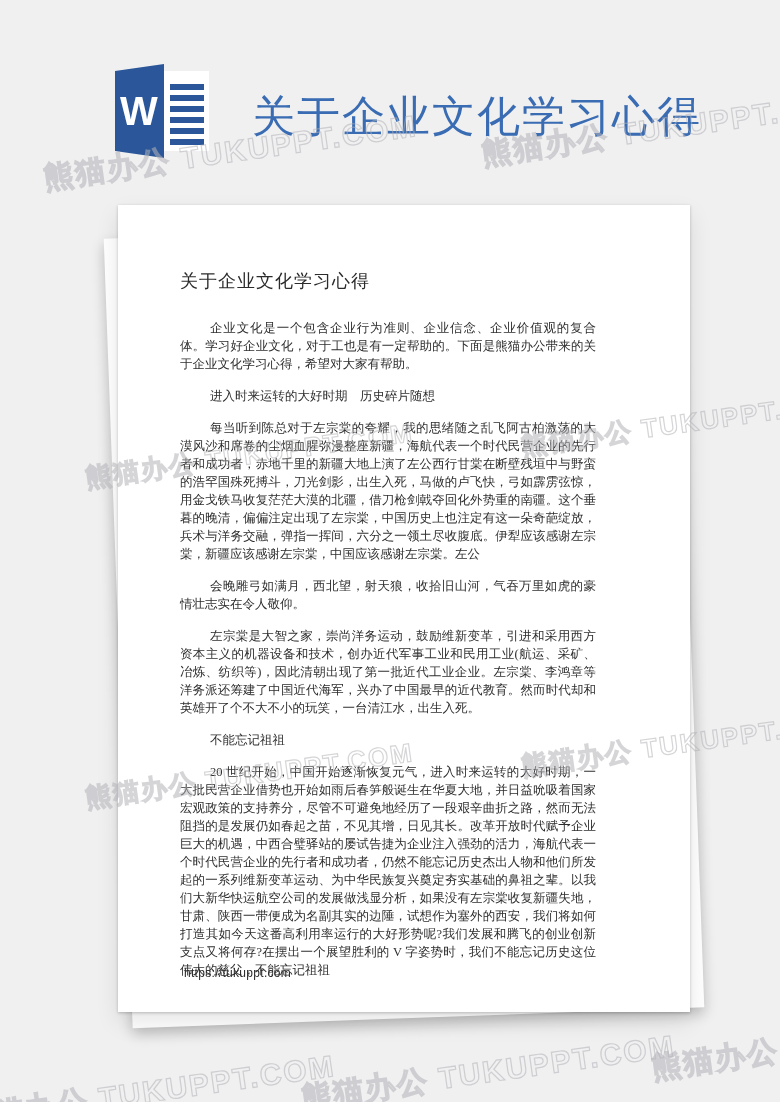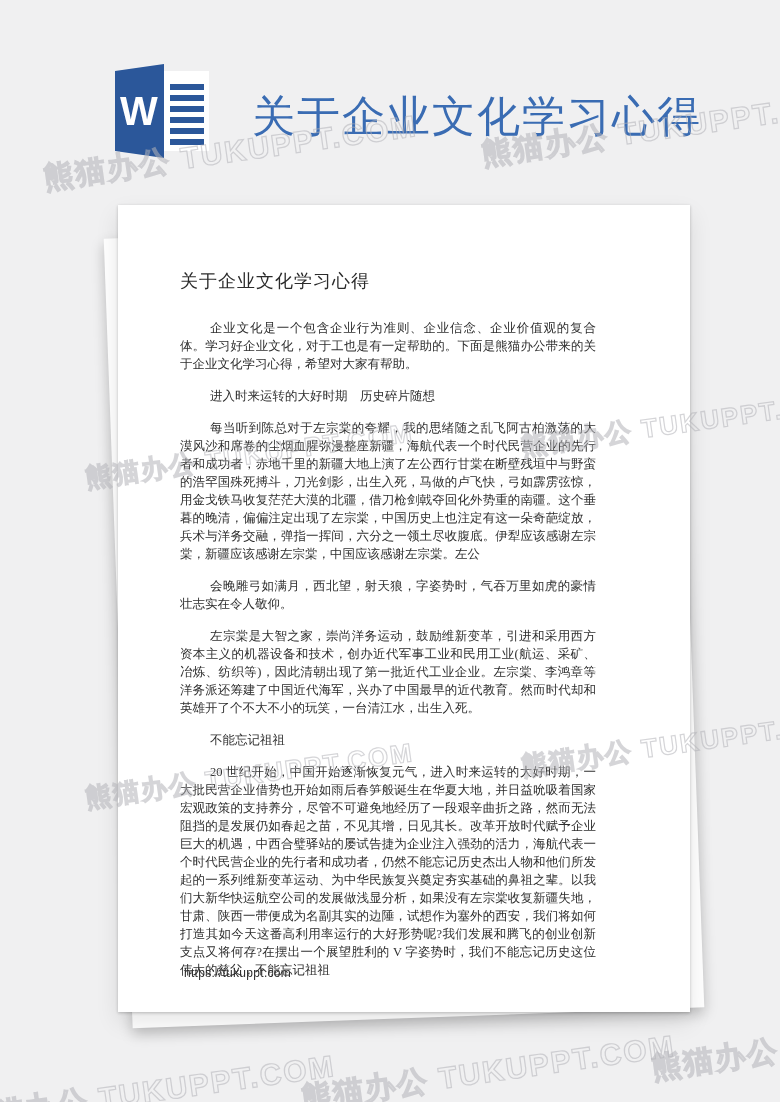--- a/index.html
+++ b/index.html
@@ -79,21 +79,21 @@
   </div>
 
   <div class="page-back"></div>
 
   <div class="page">
     <h1 class="doc-title">关于企业文化学习心得</h1>
     <div>
         <p class="para">企业文化是一个包含企业行为准则、企业信念、企业价值观的复合体。学习好企业文化，对于工也是有一定帮助的。下面是熊猫办公带来的关于企业文化学习心得，希望对大家有帮助。</p>
         <p class="para">进入时来运转的大好时期　历史碎片随想</p>
         <p class="para">每当听到陈总对于左宗棠的夸耀，我的思绪随之乱飞阿古柏激荡的大漠风沙和席卷的尘烟血腥弥漫整座新疆，海航代表一个时代民营企业的先行者和成功者，赤地千里的新疆大地上演了左公西行甘棠在断壁残垣中与野蛮的浩罕国殊死搏斗，刀光剑影，出生入死，马做的卢飞快，弓如霹雳弦惊，用金戈铁马收复茫茫大漠的北疆，借刀枪剑戟夺回化外势重的南疆。这个垂暮的晚清，偏偏注定出现了左宗棠，中国历史上也注定有这一朵奇葩绽放，兵术与洋务交融，弹指一挥间，六分之一领土尽收腹底。伊犁应该感谢左宗棠，新疆应该感谢左宗棠，中国应该感谢左宗棠。左公</p>
-        <p class="para">会晚雕弓如满月，西北望，射天狼，字姿势时，气吞万里如虎的豪情壮志实在令人敬仰。</p>
+        <p class="para">会晚雕弓如满月，西北望，射天狼，收拾旧山河，气吞万里如虎的豪情壮志实在令人敬仰。</p>
         <p class="para">左宗棠是大智之家，崇尚洋务运动，鼓励维新变革，引进和采用西方资本主义的机器设备和技术，创办近代军事工业和民用工业(航运、采矿、冶炼、纺织等)，因此清朝出现了第一批近代工业企业。左宗棠、李鸿章等洋务派还筹建了中国近代海军，兴办了中国最早的近代教育。然而时代却和英雄开了个不大不小的玩笑，一台清江水，出生入死。</p>
         <p class="para">不能忘记祖祖</p>
         <p class="para">20 世纪开始，中国开始逐渐恢复元气，进入时来运转的大好时期，一大批民营企业借势也开始如雨后春笋般诞生在华夏大地，并日益吮吸着国家宏观政策的支持养分，尽管不可避免地经历了一段艰辛曲折之路，然而无法阻挡的是发展仍如春起之苗，不见其增，日见其长。改革开放时代赋予企业巨大的机遇，中西合璧驿站的屡试告捷为企业注入强劲的活力，海航代表一个时代民营企业的先行者和成功者，仍然不能忘记历史杰出人物和他们所发起的一系列维新变革运动、为中华民族复兴奠定夯实基础的鼻祖之辈。以我们大新华快运航空公司的发展做浅显分析，如果没有左宗棠收复新疆失地，甘肃、陕西一带便成为名副其实的边陲，试想作为塞外的西安，我们将如何打造其如今天这番高利用率运行的大好形势呢?我们发展和腾飞的创业创新支点又将何存?在摆出一个展望胜利的 V 字姿势时，我们不能忘记历史这位伟大的慈父，不能忘记祖祖</p>
       </div>
     <div class="doc-footer-link">https://tukuppt.com</div>
   </div>
 
   <span class="wm" style="left:42px;top:132px;">熊猫办公 TUKUPPT.COM</span>
   <span class="wm" style="left:480px;top:108px;">熊猫办公 TUKUPPT.COM</span>
   <span class="wm small" style="left:84px;top:438px;">熊猫办公 TUKUPPT.COM</span>

